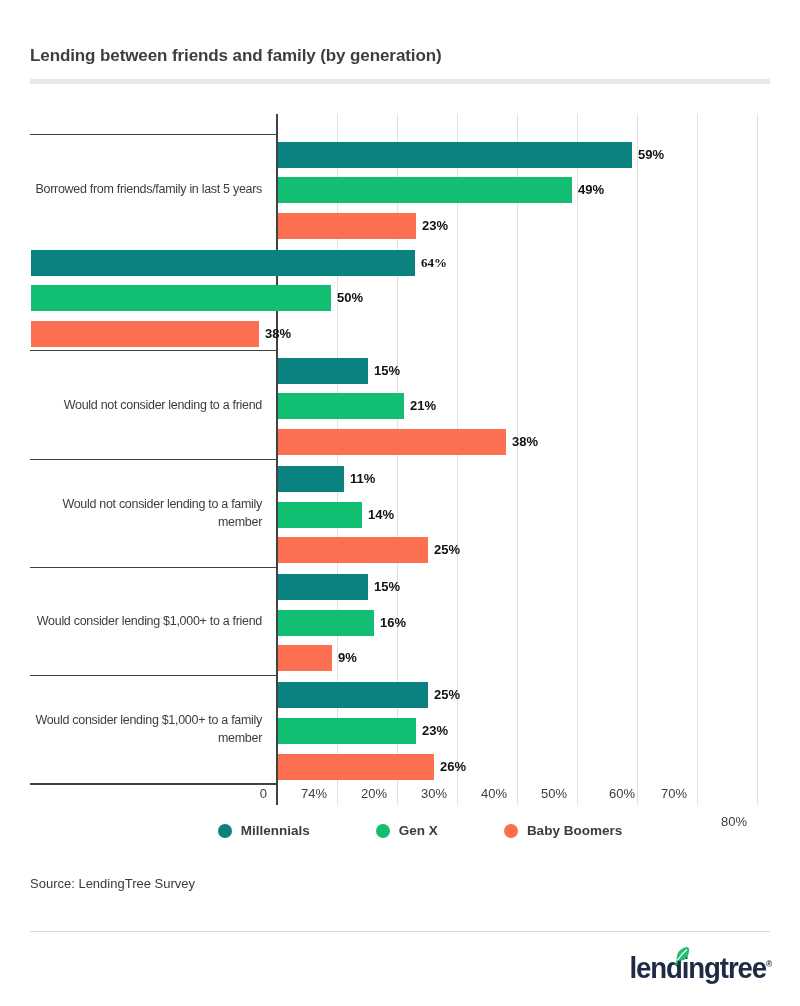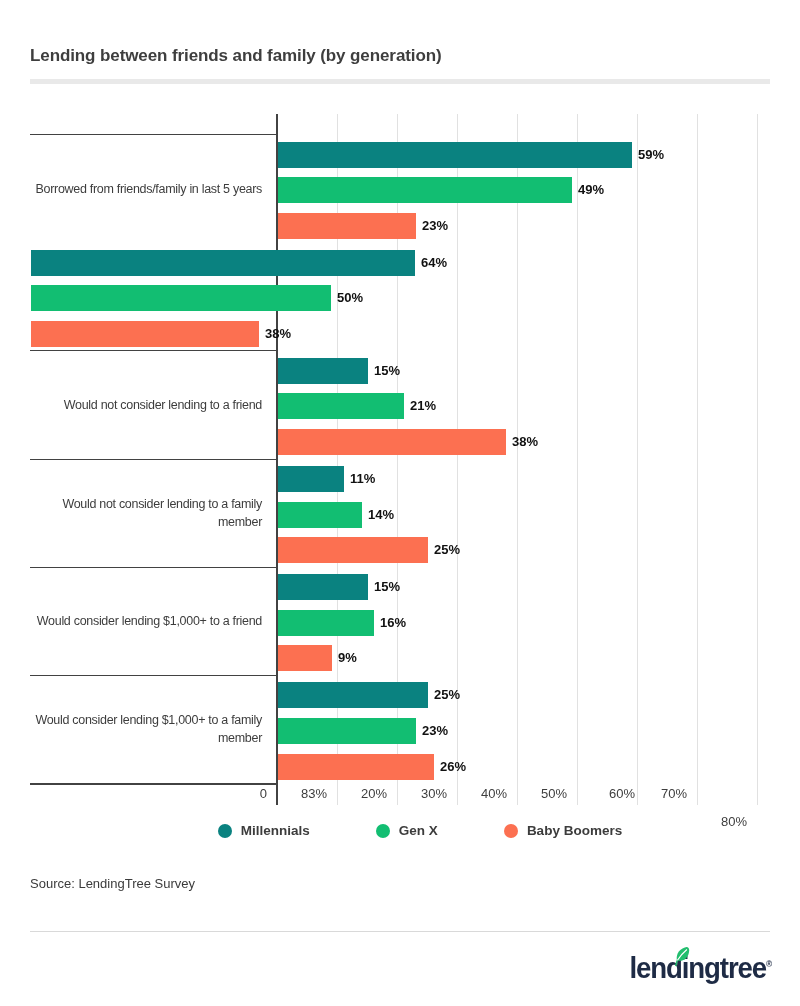--- a/index.html
+++ b/index.html
@@ -93,21 +93,21 @@
           <div class="bar-track">
             <div class="bar" style="width: 138px; background: rgb(252, 112, 81);"></div>
             <span class="bar-value" style="left: 145px;">23%</span>
           </div>
         </div>
       </div>
       <div class="row">
         <div class="row-bars">
           <div class="bar-track">
             <div class="bar" style="width: 384px; background: rgb(10, 130, 128);"></div>
-            <span class="bar-value" style="left: 391px;">64%</span>
+            <span class="bar-value" style="left: 391px; font-family: Liberation Serif, serif;">64%</span>
           </div>
           <div class="bar-track">
             <div class="bar" style="width: 300px; background: rgb(18, 190, 114);"></div>
             <span class="bar-value" style="left: 307px;">50%</span>
           </div>
           <div class="bar-track">
             <div class="bar" style="width: 228px; background: rgb(252, 112, 81);"></div>
             <span class="bar-value" style="left: 235px;">38%</span>
           </div>
         </div>
@@ -178,21 +178,21 @@
             <div class="bar" style="width: 156px; background: rgb(252, 112, 81);"></div>
             <span class="bar-value" style="left: 163px;">26%</span>
           </div>
         </div>
       </div>
     </div>
   <div class="bottom-sep"></div>
 
   <div class="ticks">
       <span class="tick" style="right: 508px;">0</span>
-      <span class="tick" style="right: 448px;">83%</span>
+      <span class="tick" style="right: 448px;">74%</span>
       <span class="tick" style="right: 388px;">20%</span>
       <span class="tick" style="right: 328px;">30%</span>
       <span class="tick" style="right: 268px; text-align: center;">40%</span>
       <span class="tick" style="right: 208px;">50%</span>
       <span class="tick" style="right: 140px;">60%</span>
       <span class="tick" style="right: 88px; margin-left: 24px;">70%</span>
       <span class="tick" style="right: 28px; margin-top: 28px;">80%</span>
     </div>
 
   <div class="legend">

